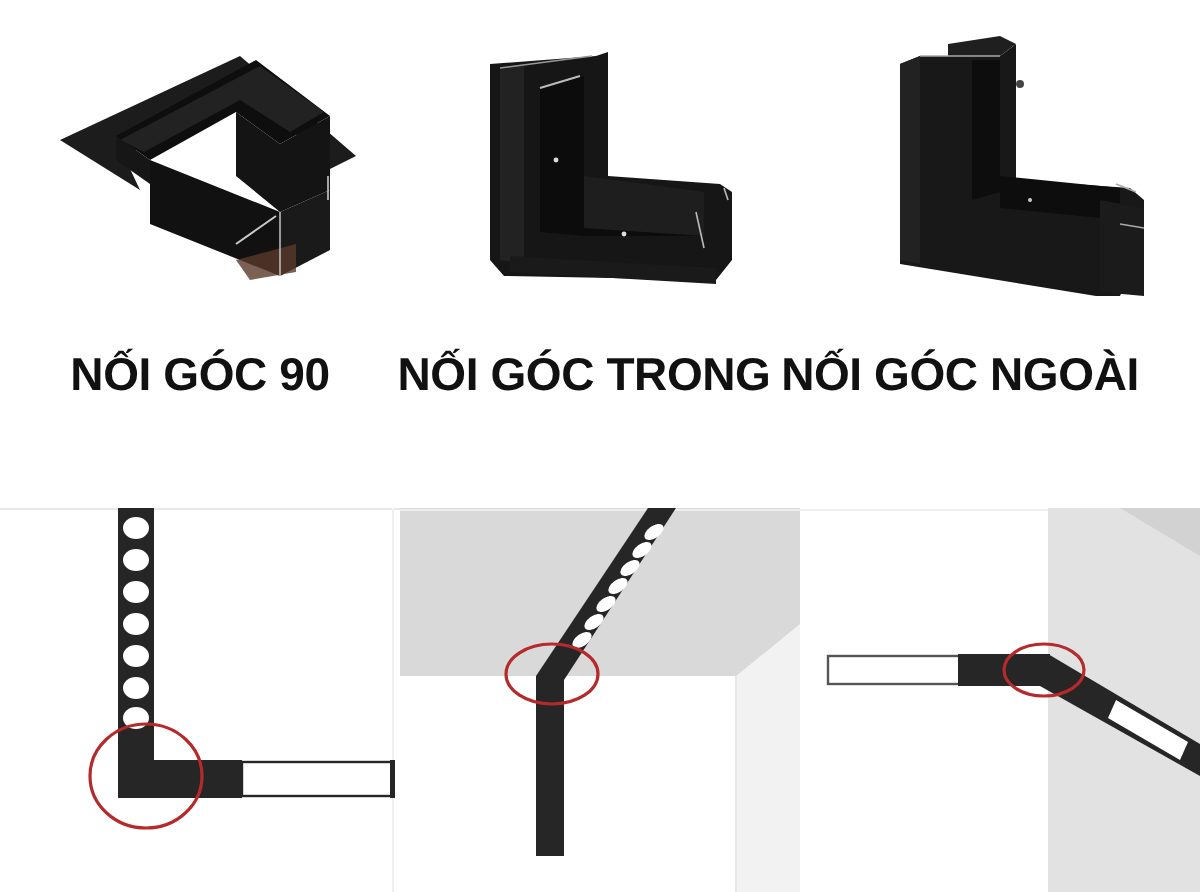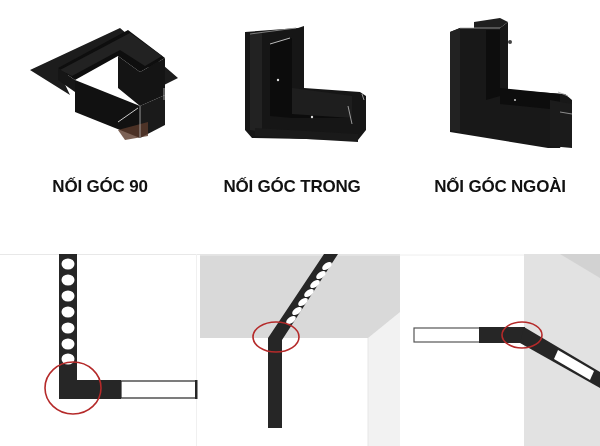--- a/index.html
+++ b/index.html
@@ -1,18 +1,18 @@
 <!DOCTYPE html>
 <html><head>
 <meta charset="utf-8">
 <style>
   html,body{margin:0;padding:0;background:#fff;}
   body{width:600px;height:446px;position:relative;overflow:hidden;font-family:"Liberation Sans","DejaVu Sans",sans-serif;}
   .prod{position:absolute;top:0;width:200px;height:160px;}
-  .label{position:absolute;top:170px;height:34px;font-weight:900;font-size:17px;color:#111;letter-spacing:-0.2px;text-align:center;line-height:34px;}
+  .label{position:absolute;top:170px;height:34px;font-weight:900;font-size:23px;color:#111;letter-spacing:-0.2px;text-align:center;line-height:34px;}
   .panel{position:absolute;top:254px;height:192px;overflow:hidden;}
   svg{display:block;}
 </style>
 </head>
 <body>
 
 <div class="prod" style="left:0;">
   <svg width="200" height="160" viewBox="0 0 200 160">
     <polygon points="30,70 120,28 178,78 150,92 152,86 165,78 118,48 62,78 70,95" fill="#1c1c1c"></polygon>
     <polygon points="58,68 128,30 165,58 140,72 118,56 75,80" fill="#0e0e0e"></polygon>
@@ -56,21 +56,21 @@
     <line x1="60" y1="28" x2="100" y2="28" stroke="#aaa" stroke-width="0.8"></line>
     <line x1="158" y1="92" x2="168" y2="96" stroke="#aaa" stroke-width="0.8"></line>
     <line x1="160" y1="112" x2="172" y2="114" stroke="#aaa" stroke-width="0.8"></line>
     <circle cx="110" cy="42" r="2" fill="#444"></circle>
     <circle cx="115" cy="100" r="1" fill="#ccc"></circle>
   </svg>
 </div>
 
 <div class="label" style="left:0;width:200px;padding-left:0;">NỐI GÓC 90</div>
 <div class="label" style="left:192px;width:200px;">NỐI GÓC TRONG</div>
-<div class="label" style="left:400px;width:200px;text-align:center;">NỐI GÓC NGOÀI</div>
+<div class="label" style="left:380px;width:200px;text-align:center;">NỐI GÓC NGOÀI</div>
 
 <div class="panel" style="left:0;width:200px;">
   <svg width="200" height="192" viewBox="0 0 200 192">
     <rect x="0" y="0" width="200" height="192" fill="#fff"></rect>
     <line x1="0" y1="0.5" x2="200" y2="0.5" stroke="#e8e8e8"></line>
     <line x1="196.5" y1="0" x2="196.5" y2="192" stroke="#f0f0f0"></line>
     <rect x="59" y="0" width="18" height="145" fill="#262626"></rect>
     <rect x="59" y="126" width="62" height="19" fill="#262626"></rect>
     <rect x="121" y="127" width="75" height="17" fill="#fff" stroke="#262626" stroke-width="1.2"></rect>
     <rect x="195" y="126" width="2.5" height="19" fill="#262626"></rect>

